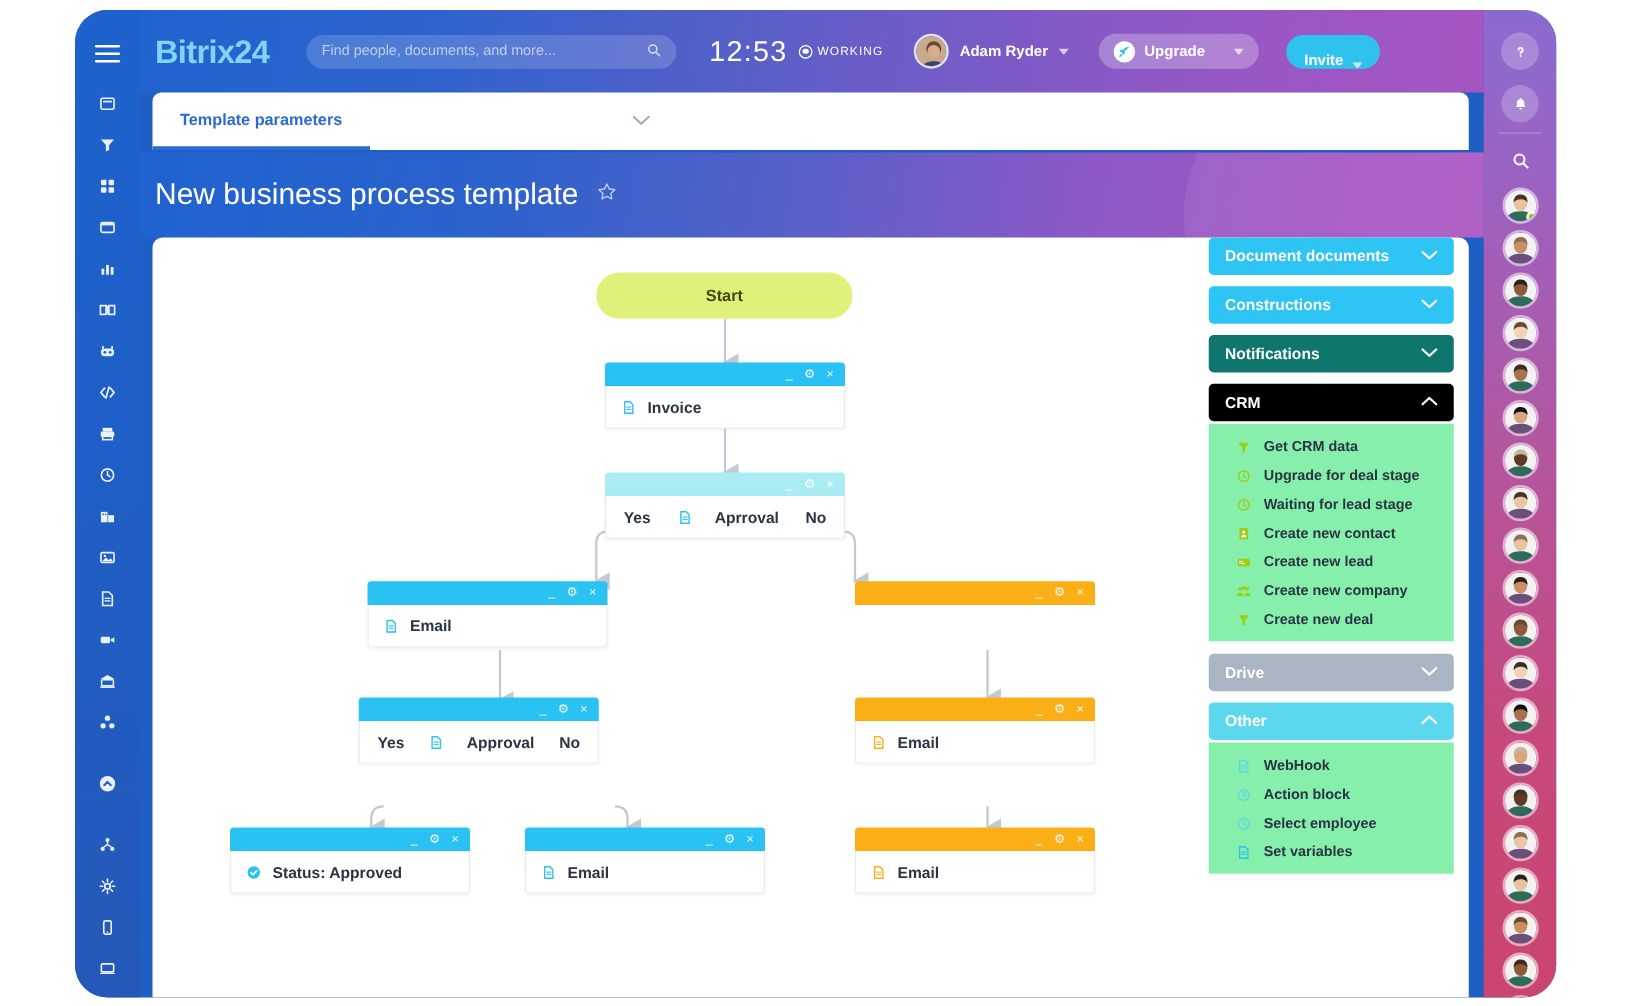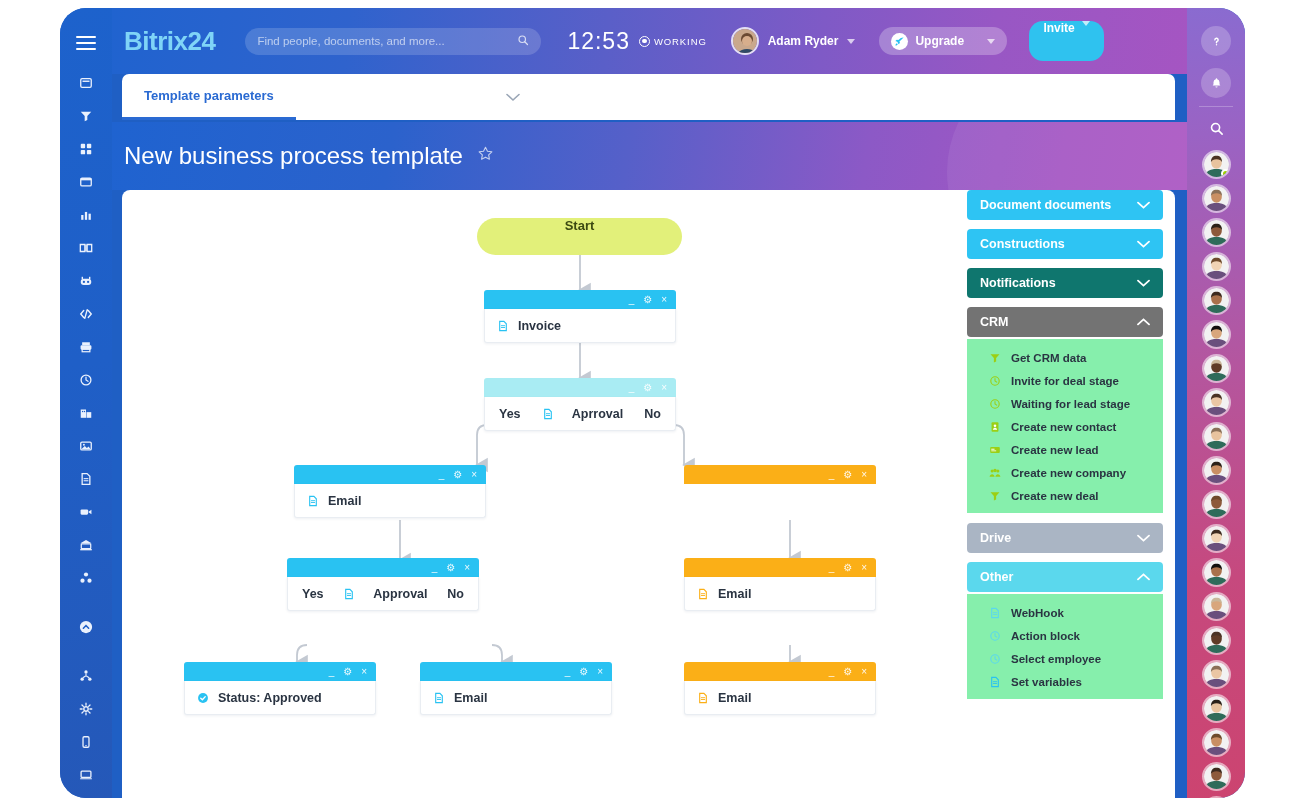--- a/index.html
+++ b/index.html
@@ -103,23 +103,23 @@
   .user .un { color: #fff; font-size: 12px; font-weight: bold; }
   .caret { width:0;height:0;border-left:4px solid transparent;border-right:4px solid transparent;border-top:5px solid rgba(255,255,255,.7); }
   .upgrade {
     margin-left: 24px; height: 28px; min-width: 128px;
     background: rgba(255,255,255,.26); border-radius: 14px;
     display: flex; align-items: center; gap: 7px; padding: 0 12px; cursor: pointer;
   }
   .upgrade .rk { width:17px;height:17px;border-radius:50%;background:#fff;display:flex;align-items:center;justify-content:center; }
   .upgrade .ut { color:#fff;font-size:12px;font-weight:bold; }
   .invite {
-    margin-left: 22px; margin-right: 14px; height: 40px;
+    margin-left: 22px; margin-right: 14px; height: 27px;
     background: #2fc2ef; border-radius: 14px; padding: 0 14px;
-    display: flex; align-items: flex-start; gap: 7px; cursor: pointer;
+    display: flex; align-items: flex-end; gap: 7px; cursor: pointer;
     color: #fff; font-size: 12px; font-weight: bold;
   }
 
   
   #tabstrip { position: relative; height: 48px; background: transparent; }
   .tabcard {
     position: absolute; left: 10px; top: 0; right: 12px; height: 46px;
     background: #fff; border-radius: 7px 7px 0 0;
     display: flex; align-items: center;
   }
@@ -168,21 +168,21 @@
     box-shadow: 0 1px 3px rgba(20,40,80,.07);
   }
   .node .body .gi { margin-right: 9px; display: flex; }
   .node.branch .body { justify-content: space-between; padding: 0 14px; }
   .node.branch .mid { display: flex; align-items: center; gap: 9px; }
   .node .yn { font-size: 12.5px; font-weight: bold; color: #2a3442; }
 
   .pill {
     position: absolute;
     background: #e2f07a; border-radius: 20px;
-    display: flex; justify-content: center;
+    display: flex; align-items: center; justify-content: center;
     color: #3c4a12; font-size: 13px; font-weight: bold;
   }
 
   
   #palette { position: absolute; right: 12px; top: 0; width: 196px; }
   .sect-head {
     height: 30px; border-radius: 4px; margin-bottom: 9px;
     display: flex; align-items: center; padding: 0 13px;
     color: #fff; font-size: 12.5px; font-weight: bold; cursor: pointer;
   }
@@ -795,21 +795,21 @@
             <span class="chev"><svg width="13" height="8" viewBox="0 0 13 8" fill="none" stroke="#fff" stroke-width="1.8">
                 <path d="M1 1.6 6.5 6.6 12 1.6" stroke-linecap="round"></path>
               </svg></span>
           </div>
           <div class="sect-head" style="background: #0f766e;">
             <span>Notifications</span>
             <span class="chev"><svg width="13" height="8" viewBox="0 0 13 8" fill="none" stroke="#fff" stroke-width="1.8">
                 <path d="M1 1.6 6.5 6.6 12 1.6" stroke-linecap="round"></path>
               </svg></span>
           </div>
-          <div class="sect-head" style="background: #737373;">
+          <div class="sect-head" style="background: #000000;">
             <span>CRM</span>
             <span class="chev"><svg width="13" height="8" viewBox="0 0 13 8" fill="none" stroke="#fff" stroke-width="1.8">
                 <path d="M1 6.4 6.5 1.4 12 6.4" stroke-linecap="round"></path>
               </svg></span>
           </div>
           <div class="sect-body">
             <div class="pitem">
               <span class="pi">
                 <svg width="12" height="12" viewBox="0 0 16 16" fill="#9ccf14">
                   <path d="M2 3h12l-4.5 5v4.5L6.5 14V8z"></path>
@@ -817,21 +817,21 @@
               </span>
               <span>Get CRM data</span>
             </div>
             <div class="pitem">
               <span class="pi">
                 <svg width="12" height="12" viewBox="0 0 16 16" fill="#9ccf14">
                   <circle cx="8" cy="8" r="5.6" fill="none" stroke="#9ccf14" stroke-width="1.5"></circle>
                   <path d="M8 4.8V8l2.3 1.5" fill="none" stroke="#9ccf14" stroke-width="1.4" stroke-linecap="round"></path>
                 </svg>
               </span>
-              <span>Invite for deal stage</span>
+              <span>Upgrade for deal stage</span>
             </div>
             <div class="pitem">
               <span class="pi">
                 <svg width="12" height="12" viewBox="0 0 16 16" fill="#9ccf14">
                   <circle cx="8" cy="8" r="5.6" fill="none" stroke="#9ccf14" stroke-width="1.5"></circle>
                   <path d="M8 4.8V8l2.3 1.5" fill="none" stroke="#9ccf14" stroke-width="1.4" stroke-linecap="round"></path>
                 </svg>
               </span>
               <span>Waiting for lead stage</span>
             </div>

